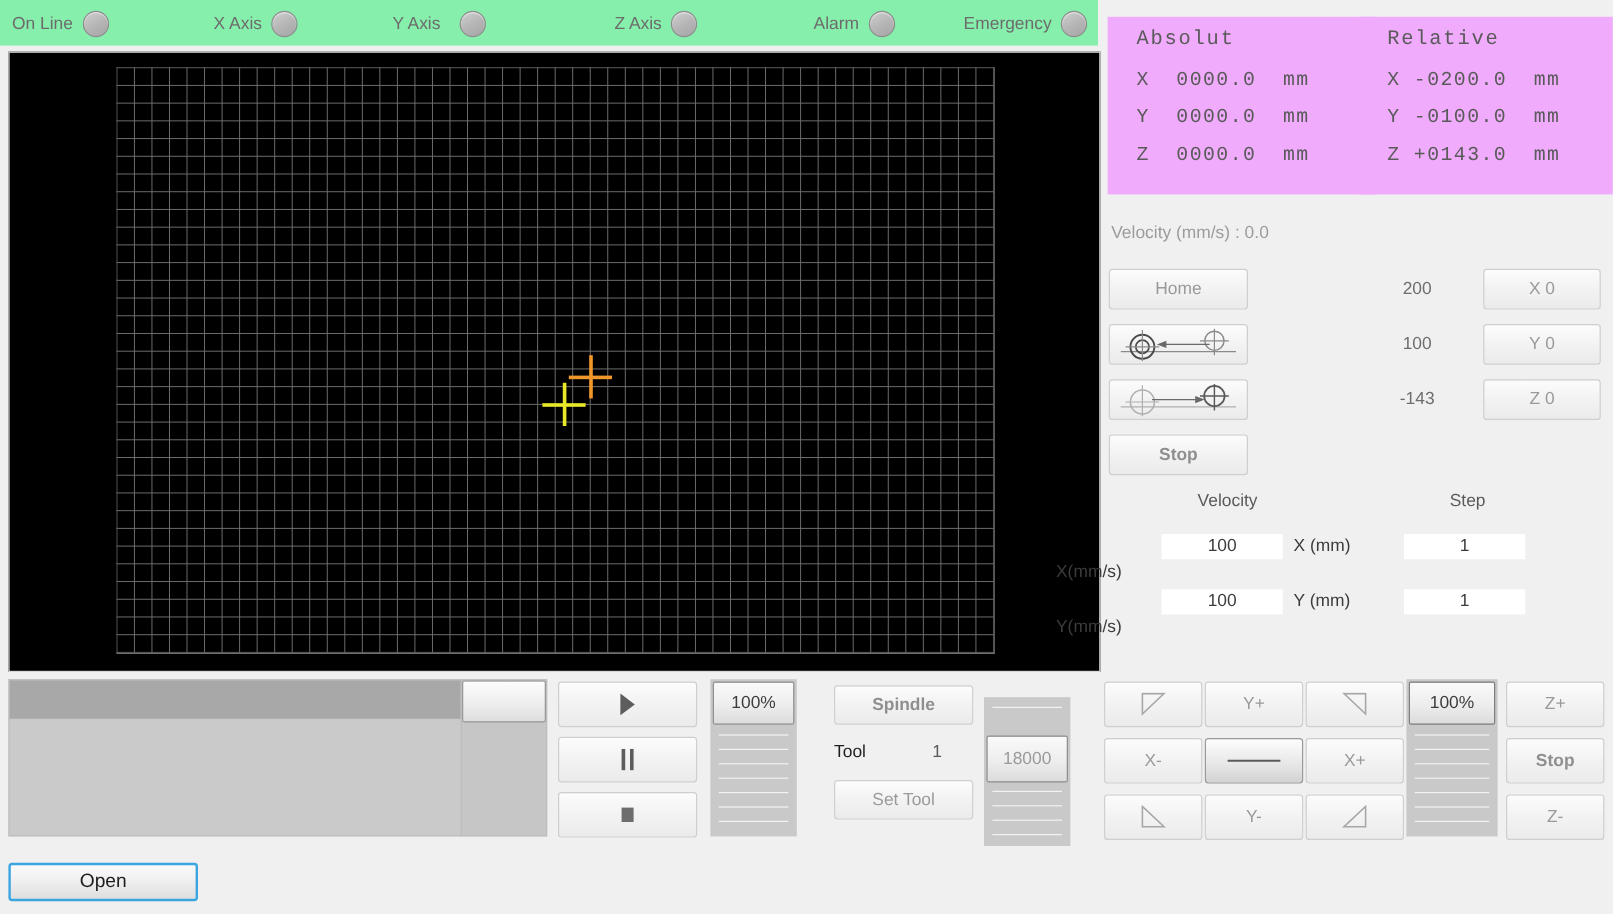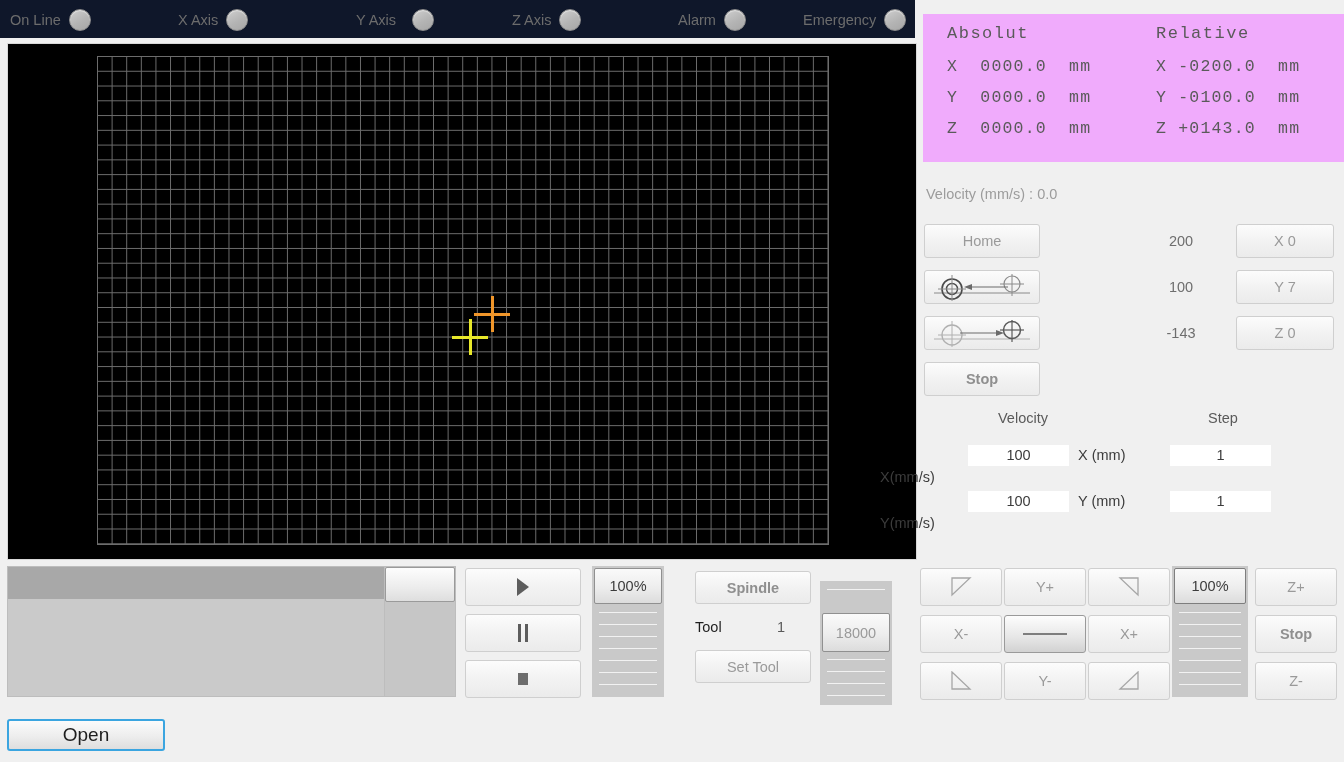--- a/index.html
+++ b/index.html
@@ -11,21 +11,21 @@
     font-family: "Liberation Sans", sans-serif;
     overflow: hidden;
     position: relative;
     color: #555;
   }
   .root { position: absolute; inset: 0; background: #f0f0f0; }
 
   
   .statusbar {
     position: absolute; left: 0; top: 0; width: 915px; height: 38px;
-    background: #0f172a;
+    background: #86efac;
     text-decoration: underline;
   }
   .led-group {
     position: absolute; top: 8px; height: 24px;
     display: flex; align-items: center; gap: 8px;
   }
   .led-label { font-size: 14.5px; color: #6c6c6c; white-space: nowrap; }
   .led {
     width: 20px; height: 20px; border-radius: 50%;
     background: linear-gradient(150deg, #cfcfcf 0%, #b4b4b4 55%, #a6a6a6 100%);
@@ -192,21 +192,21 @@
   
   .bottombar {
     position: absolute; left: 0; top: 705px; width: 1344px; height: 57px;
     background: #f0f0f0;
   }
   .tab-open {
     position: absolute; left: 7px; top: 14px; width: 158px; height: 32px;
     border: 2px solid #3ba5e0; border-radius: 3px;
     background: linear-gradient(#fbfbfb, #ededed 55%, #dedede);
     display: flex; align-items: center; justify-content: center;
-    font-size: 19px; color: #1e1e1e; box-sizing: border-box;
+    font-size: 16px; color: #1e1e1e; box-sizing: border-box;
   }
   .tab-run {
     position: absolute; left: 175px; top: 708px; width: 155px; height: 54px;
     background: #f2f2f2; border: 1px solid #c8c8c8; border-bottom: none;
     display: flex; align-items: flex-start; justify-content: center;
     padding-top: 16px; font-size: 15px; color: #1e1e1e; box-sizing: border-box;
   }
 </style>
 </head>
 <body>
@@ -215,21 +215,21 @@
 
   <div class="statusbar">
     <div class="led-group" style="left:10px;">
       <span class="led-label">On Line</span>
       <span class="led"></span>
     </div>
     <div class="led-group" style="left:178px;">
       <span class="led-label">X Axis</span>
       <span class="led"></span>
     </div>
-    <div class="led-group" style="left:356px;gap:16px;">
+    <div class="led-group" style="left:327px;gap:16px;">
       <span class="led-label">Y Axis</span>
       <span class="led"></span>
     </div>
     <div class="led-group" style="left:512px;">
       <span class="led-label">Z Axis</span>
       <span class="led"></span>
     </div>
     <div class="led-group" style="left:678px;">
       <span class="led-label">Alarm</span>
       <span class="led"></span>
@@ -303,21 +303,21 @@
   </div>
 
   <div class="numcol">
     <div>200</div>
     <div>100</div>
     <div>-143</div>
   </div>
 
   <div class="zerocol">
     <div class="btn">X 0</div>
-    <div class="btn">Y 7</div>
+    <div class="btn">Y 0</div>
     <div class="btn">Z 0</div>
   </div>
 
   <div class="vstable">
     <div class="vs-head">
       <div class="c1"></div>
       <div class="c2">Velocity</div>
       <div class="c3"></div>
       <div class="c4">Step</div>
     </div>

